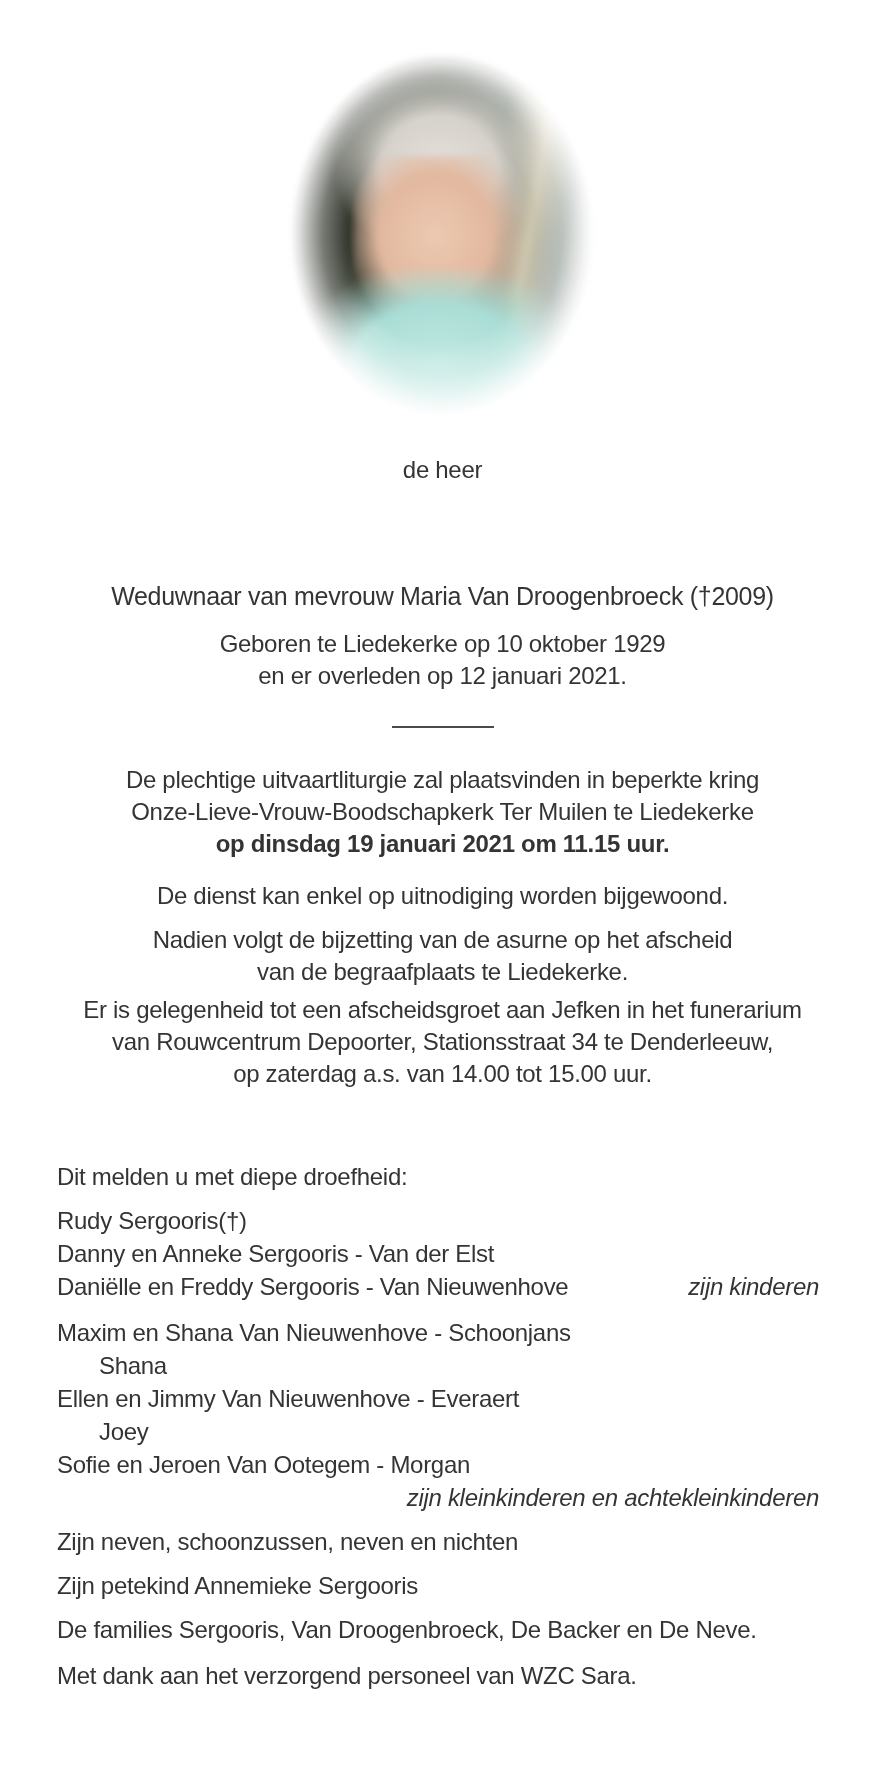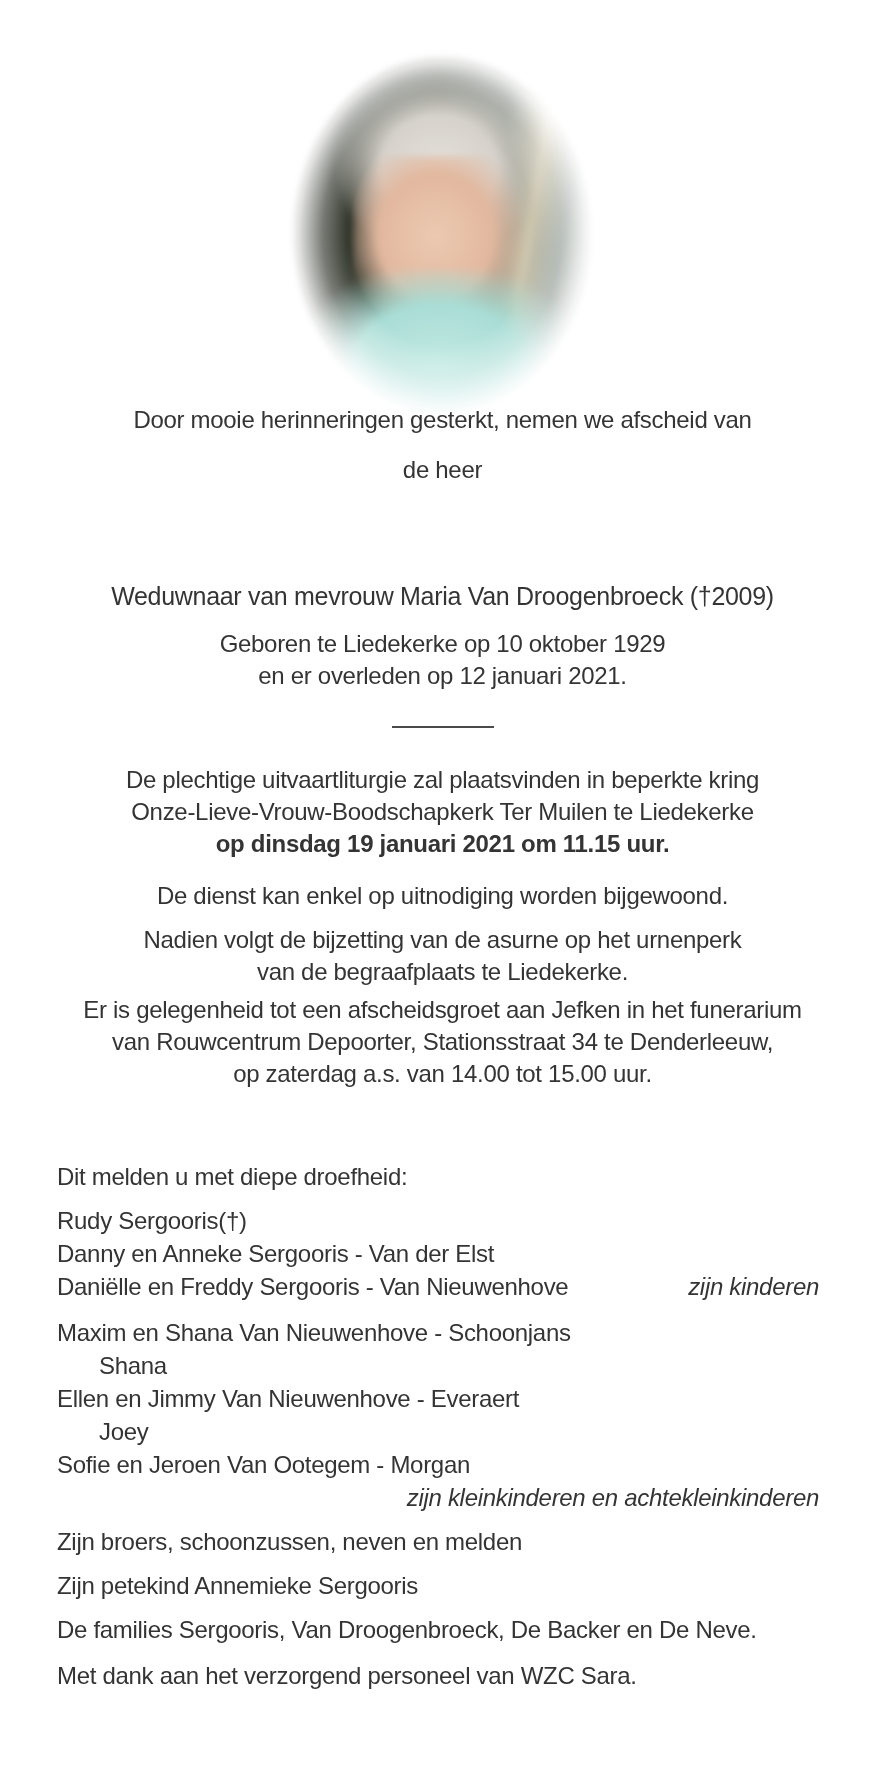--- a/index.html
+++ b/index.html
@@ -104,41 +104,40 @@
   <div class="photo">
     <div class="photo-canvas">
       <div class="ph-bg"></div>
       <div class="ph-hair"></div>
       <div class="ph-face"></div>
       <div class="ph-clothes"></div>
     </div>
     <div class="photo-feather"></div>
   </div>
 
-  <div class="c" id="l-door">Door mooie herinneringen gesterkt, nemen we afscheid van</div>
   <div class="c" id="l-heer">de heer</div>
   <div class="c" id="l-wed">Weduwnaar van mevrouw Maria Van Droogenbroeck (†2009)</div>
 
   <div class="c" id="blk-dates">
     <div>Geboren te Liedekerke op 10 oktober 1929</div>
     <div>en er overleden op 12 januari 2021.</div>
   </div>
 
   <div id="divider"></div>
 
   <div class="c" id="blk-lit">
     <div>De plechtige uitvaartliturgie zal plaatsvinden in beperkte kring</div>
     <div>Onze-Lieve-Vrouw-Boodschapkerk Ter Muilen te Liedekerke</div>
     <div class="bold-line">op dinsdag 19 januari 2021 om 11.15 uur.</div>
   </div>
 
   <div class="c" id="l-dienst">De dienst kan enkel op uitnodiging worden bijgewoond.</div>
 
   <div class="c" id="blk-nadien">
-    <div>Nadien volgt de bijzetting van de asurne op het urnenperk</div>
+    <div>Nadien volgt de bijzetting van de asurne op het afscheid</div>
     <div>van de begraafplaats te Liedekerke.</div>
   </div>
 
   <div class="c" id="blk-er">
     <div>Er is gelegenheid tot een afscheidsgroet aan Jefken in het funerarium</div>
     <div>van Rouwcentrum Depoorter, Stationsstraat 34 te Denderleeuw,</div>
     <div>op zaterdag a.s. van 14.00 tot 15.00 uur.</div>
   </div>
 
   <div class="fam" id="f-dit">Dit melden u met diepe droefheid:</div>
@@ -155,18 +154,18 @@
   <div class="fam" id="blk-grand">
     <div>Maxim en Shana Van Nieuwenhove - Schoonjans</div>
     <div class="indent">Shana</div>
     <div>Ellen en Jimmy Van Nieuwenhove - Everaert</div>
     <div class="indent">Joey</div>
     <div>Sofie en Jeroen Van Ootegem - Morgan</div>
   </div>
 
   <div class="fam" id="l-grandlabel">zijn kleinkinderen en achtekleinkinderen</div>
 
-  <div class="fam" id="l-broers">Zijn broers, schoonzussen, neven en melden</div>
+  <div class="fam" id="l-broers">Zijn neven, schoonzussen, neven en nichten</div>
   <div class="fam" id="l-pete">Zijn petekind Annemieke Sergooris</div>
   <div class="fam" id="l-fam">De families Sergooris, Van Droogenbroeck, De Backer en De Neve.</div>
   <div class="fam" id="l-dank">Met dank aan het verzorgend personeel van WZC Sara.</div>
 
 </div>
 
 </body></html>

